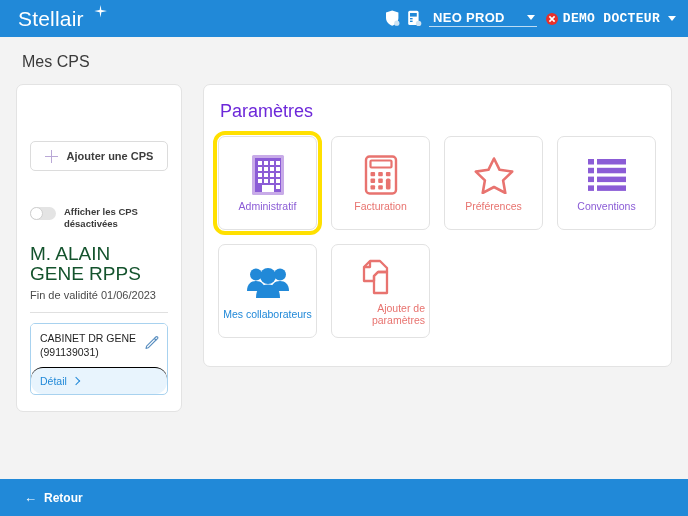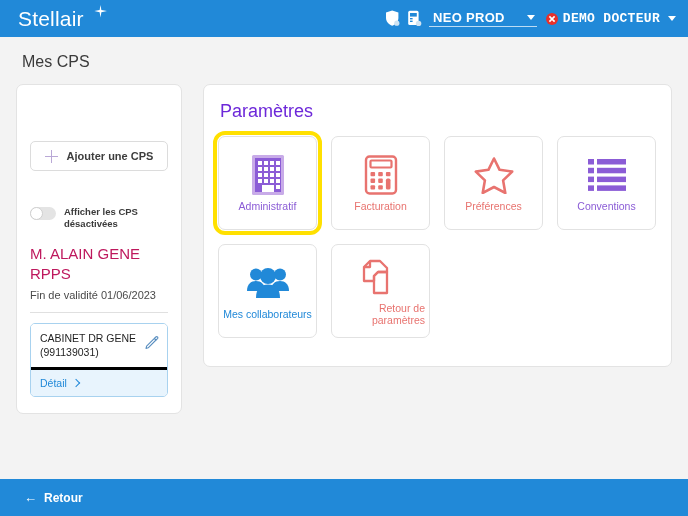--- a/index.html
+++ b/index.html
@@ -163,22 +163,22 @@
   }
   .toggle-label {
     font-size: 9.5px;
     font-weight: bold;
     color: #3a3a3a;
     line-height: 12px;
     max-width: 95px;
   }
 
   .holder-name {
-    font-size: 15px;
-    color: #be185d;
+    font-size: 19px;
+    color: #14532d;
     line-height: 20px;
     margin-top: 14px;
     font-weight: 400;
   }
   .validity {
     font-size: 11px;
     color: #4a4a4a;
     margin-top: 5px;
   }
   .hr {
@@ -201,26 +201,27 @@
     gap: 6px;
   }
   .cabinet-name {
     font-size: 10.5px;
     color: #1f1f1f;
     line-height: 13.5px;
   }
   .pencil-ico { flex: 0 0 auto; margin-top: 3px; cursor: pointer; }
   .cabinet-bottom {
     background: #e8f4fd;
-    border-top: 3px solid #000000;
+    border-top: 1px solid #000000;
     padding: 7px 9px;
     display: flex;
     align-items: center;
     gap: 6px;
     cursor: pointer;
+    border-radius: 12px;
   }
   .detail-link { font-size: 10.5px; color: #2189d8; }
   .chev-right {
     width: 5px; height: 5px;
     border-top: 1.3px solid #2189d8;
     border-right: 1.3px solid #2189d8;
     transform: rotate(45deg);
   }
 
   
@@ -489,21 +490,21 @@
         </div>
 
         <div class="tile">
           <div class="tile-icon">
             <svg width="38" height="36" viewBox="0 0 38 36">
               <path d="M16 13 L25 13 L25 34 L12 34 L12 17 Z" fill="#ffffff" stroke="#e8736f" stroke-width="2.3" stroke-linejoin="round"></path>
               <path d="M8 2 L18 2 L25 9 L25 13 L16 13 L12 17 L12 22 L2 22 L2 8 Z" fill="none" stroke="#e8736f" stroke-width="2.3" stroke-linejoin="round"></path>
               <path d="M2 8 L8 8 L8 2" fill="none" stroke="#e8736f" stroke-width="2.3" stroke-linejoin="round"></path>
             </svg>
           </div>
-          <div class="tile-label c-salmon">Retour de paramètres</div>
+          <div class="tile-label c-salmon">Ajouter de paramètres</div>
         </div>
 
       </div>
     </div>
 
   </div>
 </div>
 
 <div class="footer">
   <div class="back-btn">

